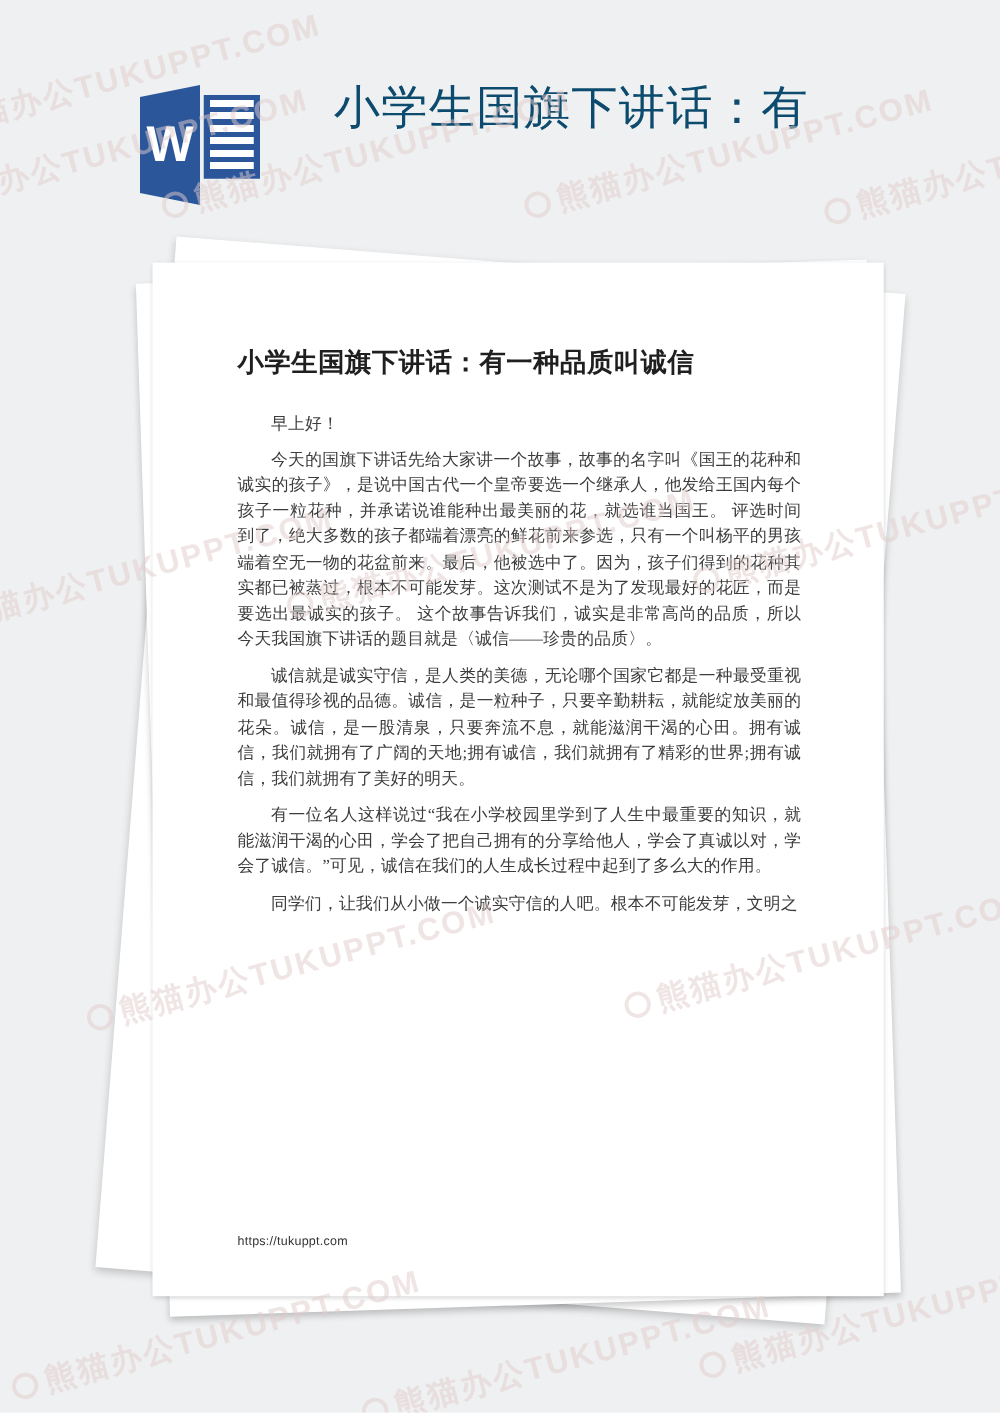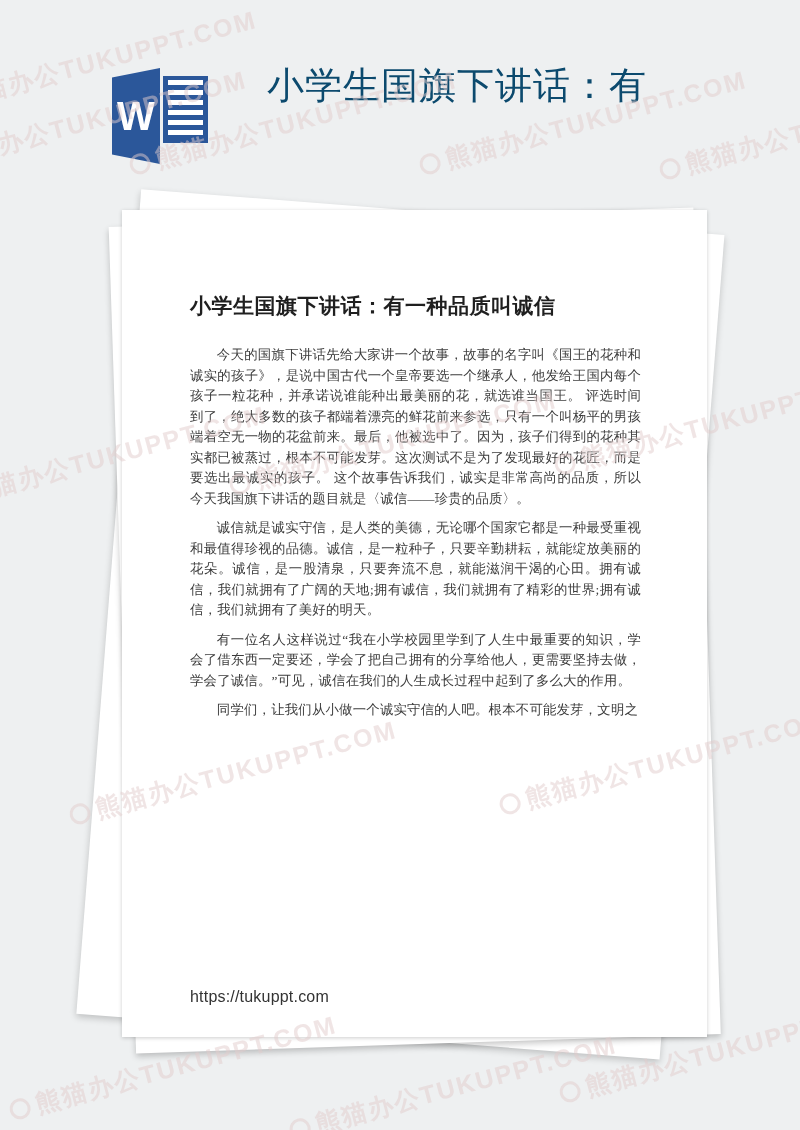--- a/index.html
+++ b/index.html
@@ -39,34 +39,34 @@
   .header-title .line{display:block;}
 
   
   .sheet{position:absolute;left:122px;top:210px;width:585px;height:827px;background:#ffffff;}
   .sheet-3{transform:rotate(4.5deg) translate(-14px,2px);box-shadow:0 3px 7px rgba(0,0,0,0.20);z-index:1;}
   .sheet-2{transform:rotate(-1.9deg) translateY(7px);box-shadow:0 3px 6px rgba(0,0,0,0.22);z-index:2;}
   .sheet-main{box-shadow:0 1px 4px rgba(0,0,0,0.20);z-index:3;}
 
   
   .page-inner{
-    position:absolute;left:68px;right:66px;top:82px;
+    position:absolute;left:68px;right:66px;top:66px;
     font-family:"Liberation Serif","DejaVu Serif",serif;
     color:#3c3c3c;font-size:13.4px;line-height:20.5px;letter-spacing:0.2px;
   }
   .doc-title{
     font-size:21px;font-weight:bold;color:#1f1f1f;
     margin:0 0 25px 0;letter-spacing:0.5px;line-height:28px;
   }
   .greet{margin:0 0 8px 0;text-indent:2em;}
   .para{margin:0 0 9px 0;text-indent:2em;text-align:justify;}
   .doc-url{
     position:absolute;left:68px;top:778px;
     font-family:"Liberation Sans","DejaVu Sans",sans-serif;
-    font-size:16px;color:#333;letter-spacing:0.2px;
+    font-size:10px;color:#333;letter-spacing:0.2px;
   }
 
   
   .wm{
     position:absolute;z-index:50;white-space:nowrap;
     font-size:25px;font-weight:bold;letter-spacing:2px;
     color:rgba(225,203,203,0.5);
     transform:rotate(-15deg);transform-origin:left center;
     pointer-events:none;user-select:none;
   }
@@ -90,23 +90,24 @@
   <h1 class="header-title">
     <span class="line">小学生国旗下讲话：有</span>
   </h1>
 
   <div>
     <div class="sheet sheet-3"></div>
     <div class="sheet sheet-2"></div>
     <div class="sheet sheet-main">
       <div class="page-inner">
         <h2 class="doc-title">小学生国旗下讲话：有一种品质叫诚信</h2>
+        <p class="greet">早上好！</p>
         <p class="para">今天的国旗下讲话先给大家讲一个故事，故事的名字叫《国王的花种和诚实的孩子》，是说中国古代一个皇帝要选一个继承人，他发给王国内每个孩子一粒花种，并承诺说谁能种出最美丽的花，就选谁当国王。 评选时间到了，绝大多数的孩子都端着漂亮的鲜花前来参选，只有一个叫杨平的男孩端着空无一物的花盆前来。最后，他被选中了。因为，孩子们得到的花种其实都已被蒸过，根本不可能发芽。这次测试不是为了发现最好的花匠，而是要选出最诚实的孩子。 这个故事告诉我们，诚实是非常高尚的品质，所以今天我国旗下讲话的题目就是〈诚信——珍贵的品质〉。</p>
         <p class="para">诚信就是诚实守信，是人类的美德，无论哪个国家它都是一种最受重视和最值得珍视的品德。诚信，是一粒种子，只要辛勤耕耘，就能绽放美丽的花朵。诚信，是一股清泉，只要奔流不息，就能滋润干渴的心田。拥有诚信，我们就拥有了广阔的天地;拥有诚信，我们就拥有了精彩的世界;拥有诚信，我们就拥有了美好的明天。</p>
-        <p class="para">有一位名人这样说过“我在小学校园里学到了人生中最重要的知识，学会了借东西一定要还，学会了把自己拥有的分享给他人，更需要坚持去做，学会了诚信。”可见，诚信在我们的人生成长过程中起到了多么大的作用。</p>
+        <p class="para">有一位名人这样说过“我在小学校园里学到了人生中最重要的知识，就能滋润干渴的心田，学会了把自己拥有的分享给他人，学会了真诚以对，学会了诚信。”可见，诚信在我们的人生成长过程中起到了多么大的作用。</p>
         <p class="para">同学们，让我们从小做一个诚实守信的人吧。根本不可能发芽，文明之</p>
       </div>
       <div class="doc-url">https://tukuppt.com</div>
     </div>
   </div>
 
   <span class="wm" style="left:-70px;top:90px">熊猫办公TUKUPPT.COM</span>
   <span class="wm" style="left:-80px;top:150px">熊猫办公TUKUPPT.COM</span>
   <span class="wm" style="left:130px;top:150px">熊猫办公TUKUPPT.COM</span>
   <span class="wm" style="left:420px;top:150px">熊猫办公TUKUPPT.COM</span>

